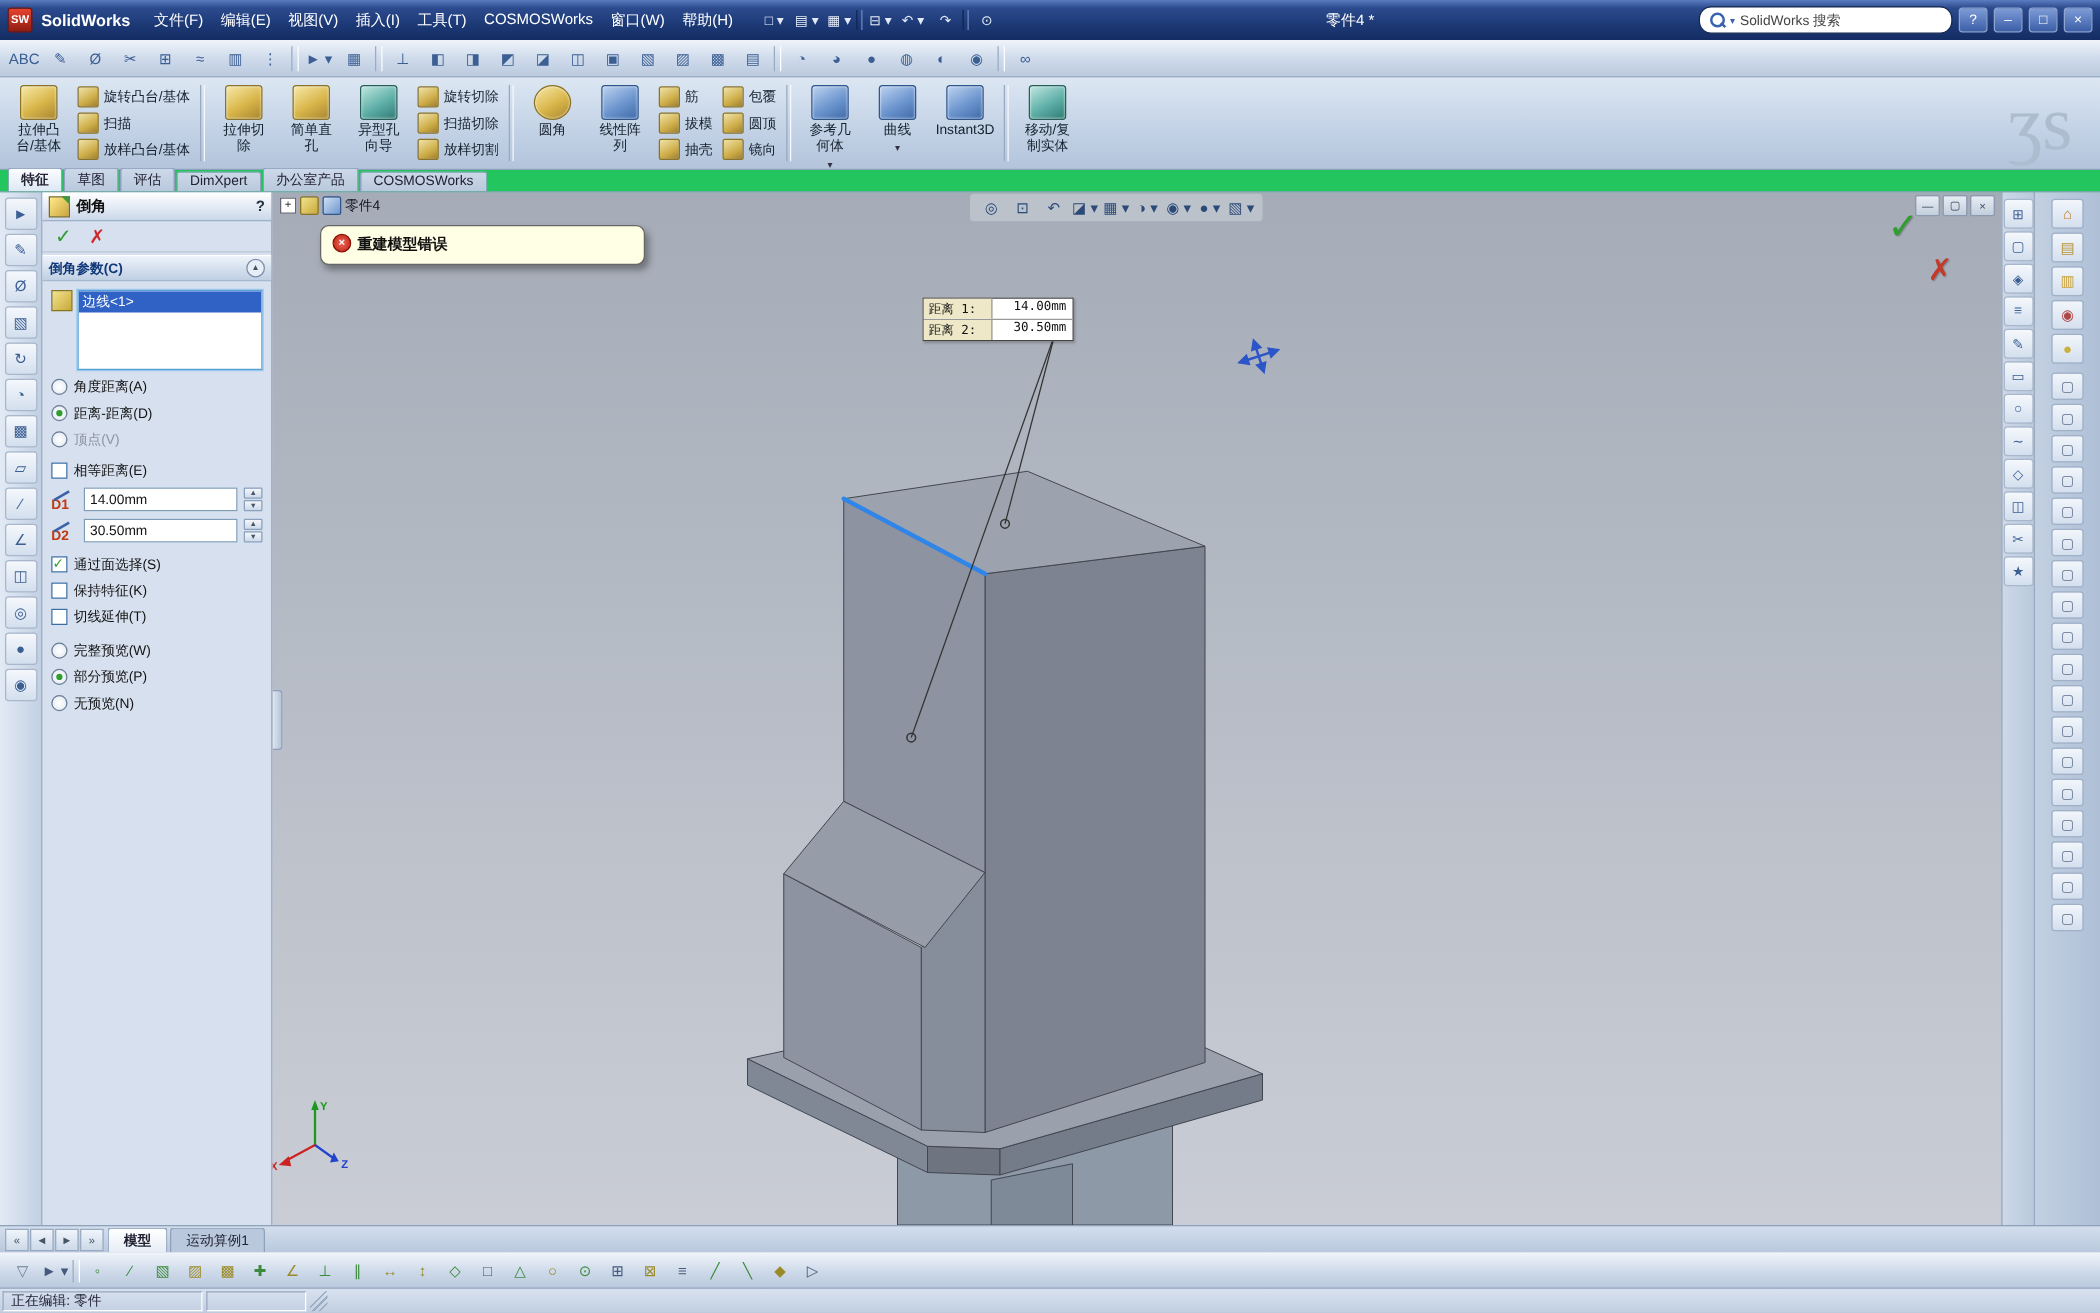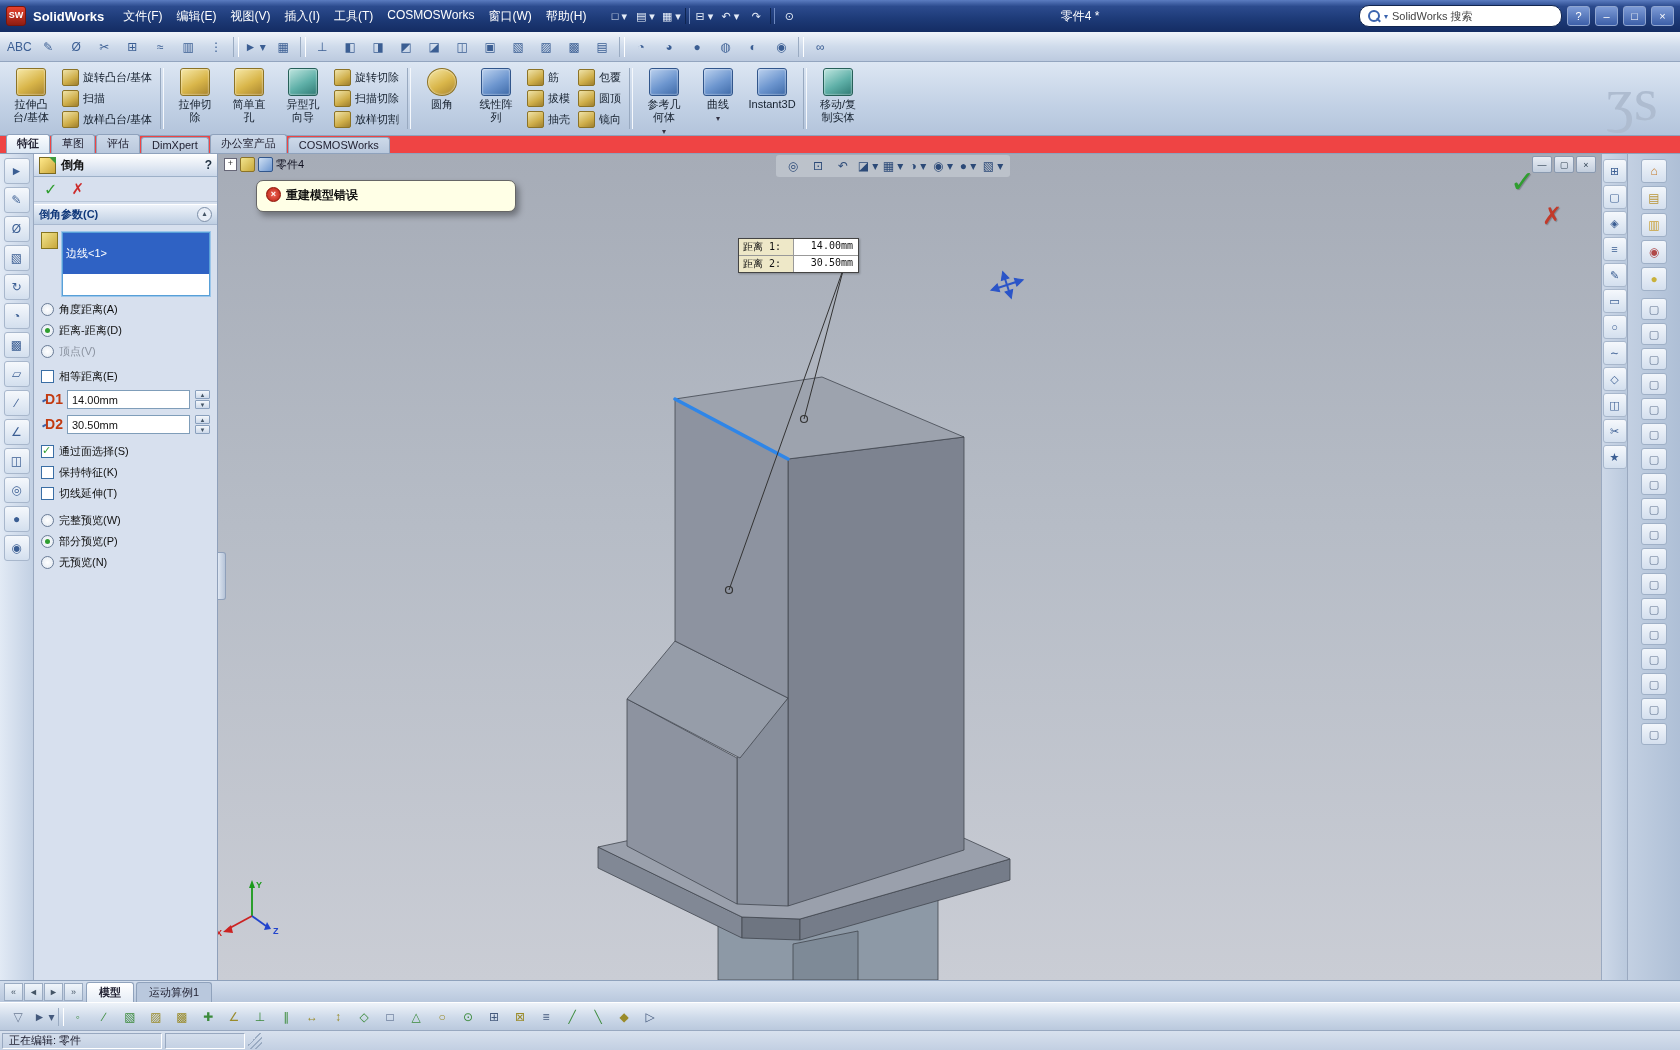--- a/index.html
+++ b/index.html
@@ -50,21 +50,21 @@
   .fstack{display:flex;flex-direction:column;justify-content:center;gap:4px;padding:0 4px}
   .fstack-item{display:flex;align-items:center;gap:4px;font-size:11px;color:#15202e;white-space:nowrap}
   .sico{width:15px;height:15px;flex:none;border-radius:2px;
     background:linear-gradient(150deg,#efe3a9,#cfae49 60%,#9e7f2f);border:1px solid #8c7326}
   .fsep{width:2px;border-left:1px solid #98a9c0;border-right:1px solid #f5f8fc;margin:4px 4px}
   .watermark{position:absolute;right:22px;top:0;font-size:62px;color:#aebcd0;
     font-family:"Liberation Serif",serif;line-height:74px}
 
   
   #cmtabs{position:absolute;left:0;top:136px;width:1680px;height:18px;box-sizing:border-box;
-    background:#ef4444;border-bottom:1px solid #8fa2bc;display:flex;align-items:flex-end;padding-left:6px}
+    background:#22c55e;border-bottom:1px solid #8fa2bc;display:flex;align-items:flex-end;padding-left:6px}
   .cmtab{font-size:11px;padding:1px 10px 2px;margin-right:1px;border:1px solid #8fa2bc;border-bottom:none;
     border-radius:3px 3px 0 0;background:linear-gradient(#cdd9e9,#b9c8dd);color:#223;white-space:nowrap}
   .cmtab[data-active="true"]{background:linear-gradient(#fbfdff,#dde8f4);font-weight:bold}
 
   
   #leftstrip{position:absolute;left:0;top:154px;width:34px;height:826px;box-sizing:border-box;
     background:linear-gradient(90deg,#e2eaf5,#c2d0e3);border-right:1px solid #9aa9c0;
     display:flex;flex-direction:column;align-items:center;padding-top:4px;gap:3px}
   .lsi{width:24px;height:24px;flex:none;display:flex;align-items:center;justify-content:center;
     border:1px solid #a8b7cc;border-radius:3px;background:linear-gradient(#f5f8fc,#d3dfee);font-size:12px;color:#3b5e93}
@@ -82,30 +82,30 @@
   .cancel-x{color:#cc2a2a;font-size:15px;font-weight:bold}
   .pm-group-hd{height:19px;display:flex;align-items:center;padding:0 5px;margin-top:2px;
     background:linear-gradient(#eef3fa,#bfcfe3);color:#10387a;font-weight:bold;
     border-top:1px solid #fff;border-bottom:1px solid #a8b8cf}
   .gh-arrow{margin-left:auto;width:13px;height:13px;border:1px solid #7d8fa8;border-radius:50%;
     font-size:8px;line-height:12px;text-align:center;color:#456;background:#e8eef7}
   .pm-body{padding:7px 7px 0;display:flex;flex-direction:column;gap:6px}
   .sel-wrap{display:flex;gap:4px;align-items:flex-start}
   .cube-ic{width:15px;height:15px;flex:none;background:linear-gradient(135deg,#f2e48e,#c8a83a);border:1px solid #86751f}
   .sel-box{flex:1;height:62px;background:#fff;border:1px solid #58a0d8;box-shadow:0 0 0 1px #9cc6ea;overflow:hidden}
-  .sel-item{background:#2f62c4;color:#fff;padding:13px 3px}
+  .sel-item{background:#2f62c4;color:#fff;padding:1px 3px}
   .opt-row{display:flex;align-items:center;gap:5px}
   .radio{width:11px;height:11px;border-radius:50%;border:1px solid #6a7c96;background:radial-gradient(#fff,#dfe7f0);flex:none;position:relative}
   .radio.on::after{content:'';position:absolute;left:3px;top:3px;width:5px;height:5px;border-radius:50%;background:#2f9e2f}
   .opt-row.disabled{color:#8b93a0}
   .cb{width:11px;height:11px;border:1px solid #3a6ea5;background:#fff;flex:none;position:relative}
   .cb.on::after{content:'✓';position:absolute;left:0;top:-2px;font-size:11px;color:#2f9e2f;font-weight:bold}
   .dim-row{display:flex;align-items:center;gap:4px}
-  .dim-ic{width:22px;flex:none;display:flex;flex-direction:row;align-items:flex-start;
-    color:#c23a10;font-size:14px;font-weight:bold;line-height:9px}
+  .dim-ic{width:22px;flex:none;display:flex;flex-direction:column;align-items:flex-start;
+    color:#c23a10;font-size:11px;font-weight:bold;line-height:9px}
   .dim-ic em{display:block;width:14px;height:5px;border-bottom:2px solid #3b62a8;transform:rotate(-30deg);margin-bottom:2px}
   .num-input{flex:1;height:19px;background:#fff;border:1px solid #7f9db9;display:flex;align-items:center;padding:0 4px;box-sizing:border-box}
   .spin{width:15px;height:19px;display:flex;flex-direction:column;gap:1px;margin-left:1px}
   .spin b{flex:1;border:1px solid #8aa0bd;background:linear-gradient(#f4f7fb,#cdd9ea);font-size:6px;color:#456;
     display:flex;align-items:center;justify-content:center;border-radius:1px}
 
   
   #viewport{position:absolute;left:218px;top:154px;width:1383px;height:826px;overflow:hidden;
     background:linear-gradient(#a6acb7,#b6bcc6 45%,#cacdd5)}
   #vpsvg{position:absolute;left:0;top:0}

